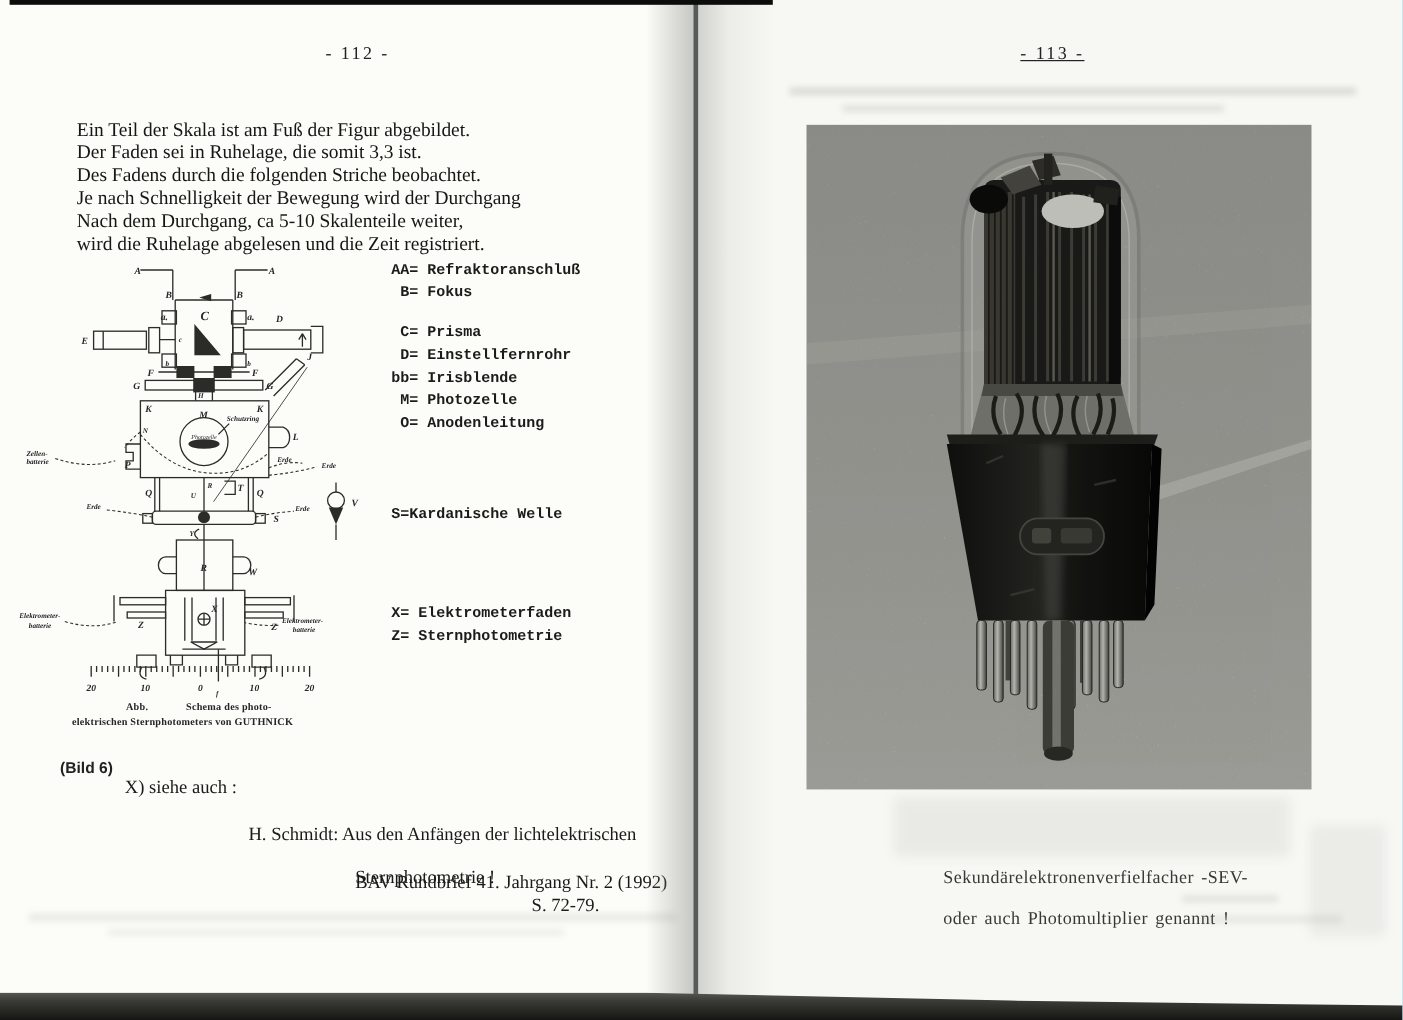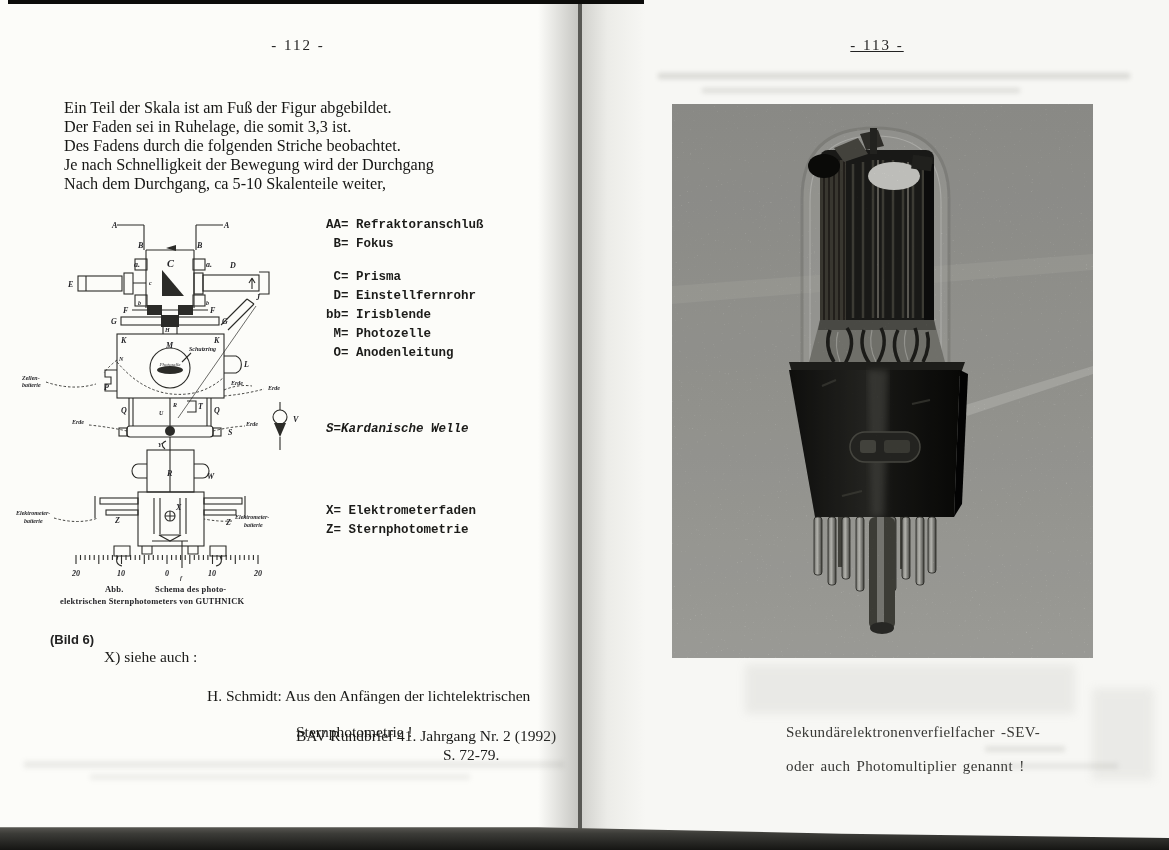--- a/index.html
+++ b/index.html
@@ -22,21 +22,21 @@
      clip-path:polygon(0 24%,46% 24%,72% 46%,100% 60%,100% 100%,0 100%);}
   
   .pgnum{width:110px;text-align:center;font-size:15px;letter-spacing:2px;color:#222;}
   
   #intro{left:64px;top:72px;width:480px;font-size:16.2px;line-height:19px;color:#161614;margin-top:27px;}
   
   .legend{font-family:"Liberation Mono",monospace;font-size:12.5px;line-height:19px;
           font-weight:600;color:#1b1b19;white-space:pre;}
   #legend-a{left:326px;top:216px;}
   #legend-b{left:326px;top:268px;}
-  #legend-c{left:326px;top:420px;font-style:italic;}
+  #legend-c{left:326px;top:420px;}
   #legend-d{left:326px;top:502px;}
   #bild-label{left:50px;top:632px;font-family:Liberation Sans, sans-serif;
               font-size:13px;font-weight:600;color:#222;}
   
   .cite{font-size:15.5px;color:#1a1a18;}
   
   .photocap{font-size:15px;color:#373734;letter-spacing:.4px;word-spacing:2px;}
   
   #diagram{left:16px;top:210px;}
   .dl{font-family:"Liberation Serif",serif;font-style:italic;font-weight:bold;
@@ -62,20 +62,21 @@
   <div id="right-page" class="abs"></div>
 
   <div class="abs pgnum" style="left:243px;top:37px;">- 112 -</div>
 
   <div id="intro" class="abs">
       <div>Ein Teil der Skala ist am Fuß der Figur abgebildet.</div>
       <div>Der Faden sei in Ruhelage, die somit 3,3 ist.</div>
       <div>Des Fadens durch die folgenden Striche beobachtet.</div>
       <div>Je nach Schnelligkeit der Bewegung wird der Durchgang</div>
       <div>Nach dem Durchgang, ca 5-10 Skalenteile weiter,</div>
+      <div>wird die Ruhelage abgelesen und die Zeit registriert.</div>
     </div>
 
   <svg id="diagram" class="abs" width="312" height="400" viewBox="0 0 312 400">
     <g class="st">
 
       <path d="M101,15 H128 M180,15 H207 M128,15 V40 M180,15 V40"></path>
       <path d="M130,40 H178 M130,40 V98 M178,40 V98"></path>
       <polygon points="150,38 160,35 160,41" class="fl"></polygon>
       <rect x="119" y="49" width="12" height="11"></rect>
       <rect x="177" y="49" width="12" height="11"></rect>

